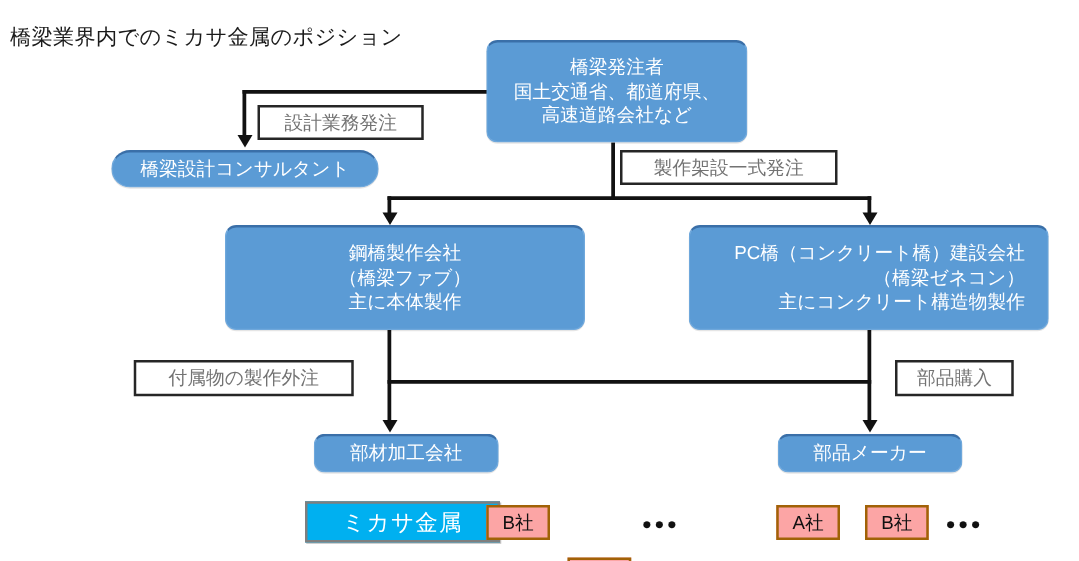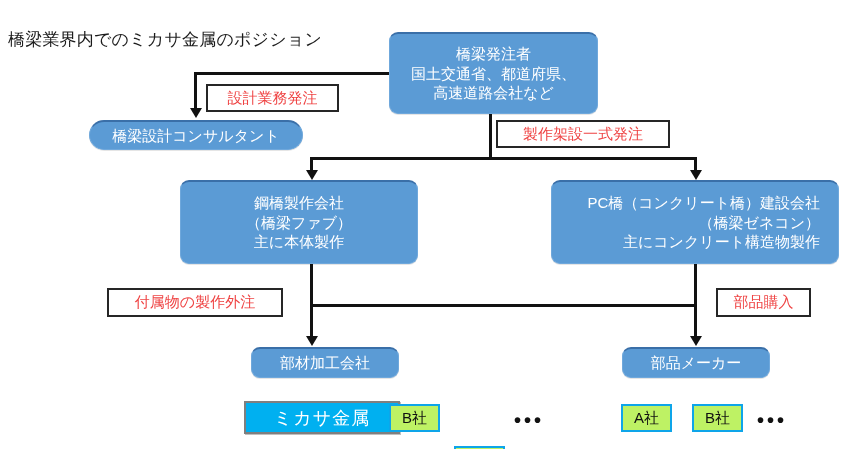--- a/index.html
+++ b/index.html
@@ -15,21 +15,21 @@
     width: 863px;
     height: 449px;
     background: #ffffff;
     overflow: hidden;
   }
 
   
   .title {
     position: absolute;
     left: 8px;
-    top: 28px;
+    top: 18px;
     font-size: 17px;
     color: #1a1a1a;
     letter-spacing: 0.2px;
     white-space: nowrap;
   }
 
   
   .node {
     position: absolute;
     box-sizing: border-box;
@@ -47,51 +47,51 @@
     line-height: 1.32;
     font-size: 15px;
     padding: 2px 18px;
     box-shadow: 0 1px 0 rgba(0,0,0,0.10);
   }
   .node .lines { width: 100%; }
   .node .lines span { display: block; white-space: nowrap; }
 
   .node-owner      { left: 389px; top: 32px;  width: 209px; height: 82px; font-size: 15px; }
   .node-consultant { left: 89px;  top: 120px; width: 214px; height: 30px; font-size: 15px; border-radius: 15px; }
-  .node-steel      { left: 180px; top: 180px; width: 238px; height: 84px; }
+  .node-steel      { left: 180px; top: 180px; width: 288px; height: 84px; }
   .node-pc         { left: 551px; top: 180px; width: 288px; height: 84px; text-align: right; }
   .node-parts-fab  { left: 238px; top: 347px; width: 148px; height: 31px; margin-left: 13px; }
   .node-parts-maker{ left: 622px; top: 347px; width: 148px; height: 31px; }
 
   
   .tag {
     position: absolute;
     box-sizing: border-box;
     background: #ffffff;
     border: 2px solid #262626;
-    color: #ef4444;
+    color: #737373;
     font-size: 15px;
     display: flex;
     align-items: center;
     justify-content: center;
     white-space: nowrap;
     padding: 0 7px;
     z-index: 5;
   }
   .tag-design   { left: 206px; top: 84px;  width: 133px; height: 28px; }
   .tag-fab      { left: 496px; top: 120px; width: 174px; height: 28px; }
   .tag-attach   { left: 107px; top: 288px; width: 176px; height: 29px; }
   .tag-purchase { left: 716px; top: 288px; width: 95px;  height: 29px; }
 
   
   .chip {
     position: absolute;
     box-sizing: border-box;
-    background: #bef264;
-    border: 2px solid #0ea5e9;
+    background: #fca5a5;
+    border: 2px solid #a16207;
     color: #111111;
     font-size: 15px;
     display: flex;
     align-items: center;
     justify-content: center;
     white-space: nowrap;
   }
   .chip-highlight {
     background: #00B0F0;
     border: 2px solid #7F7F7F;

